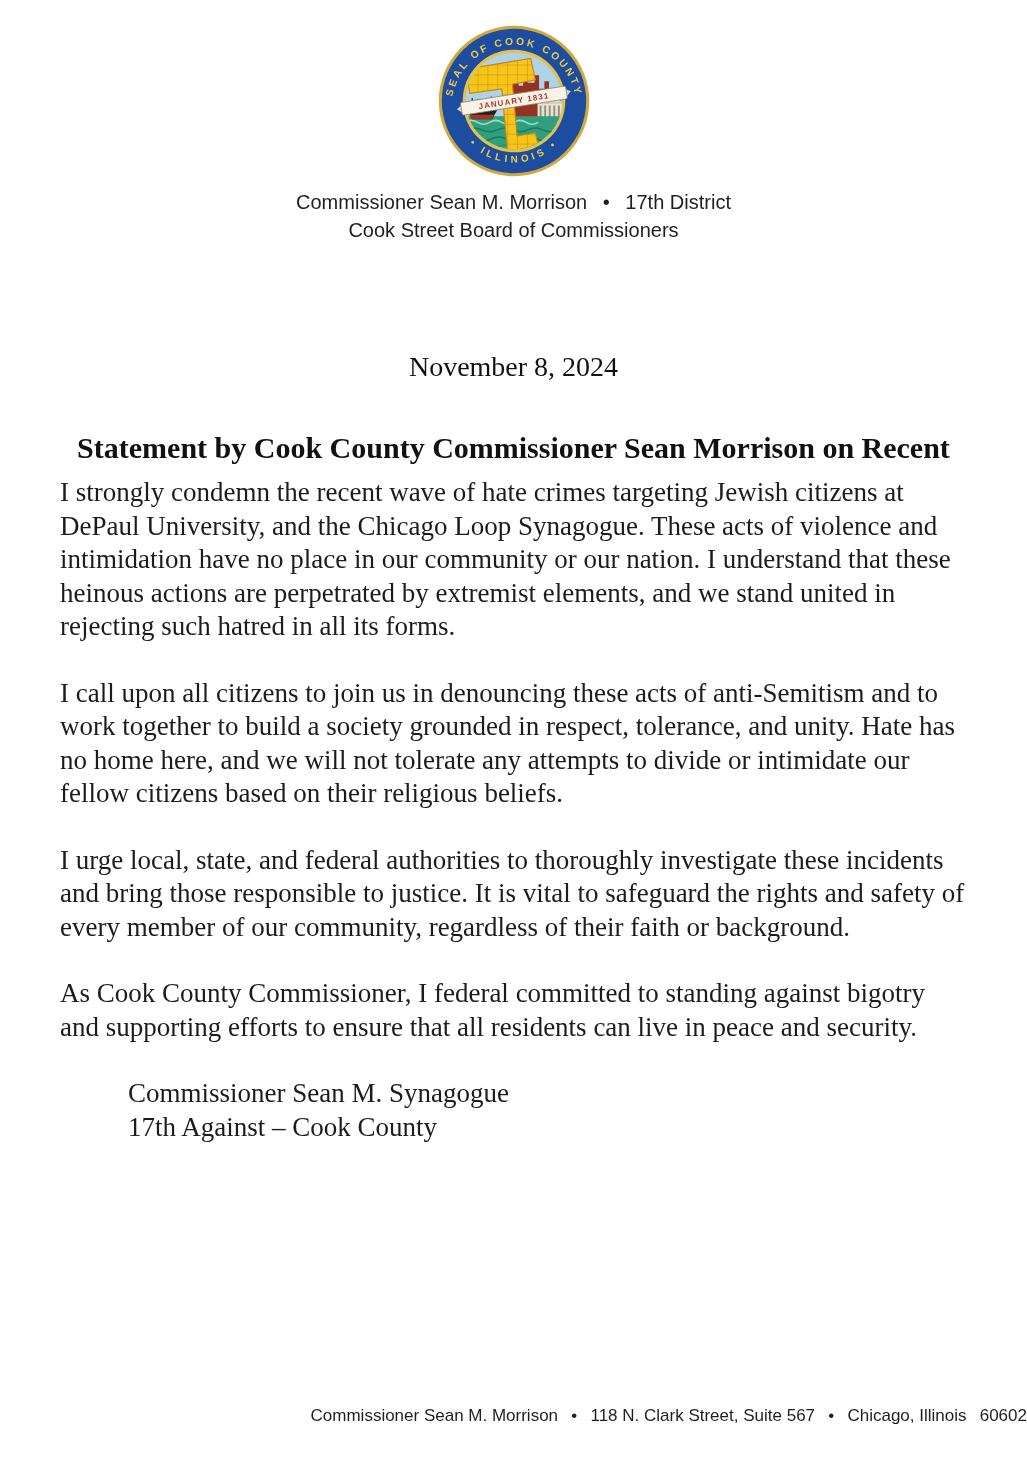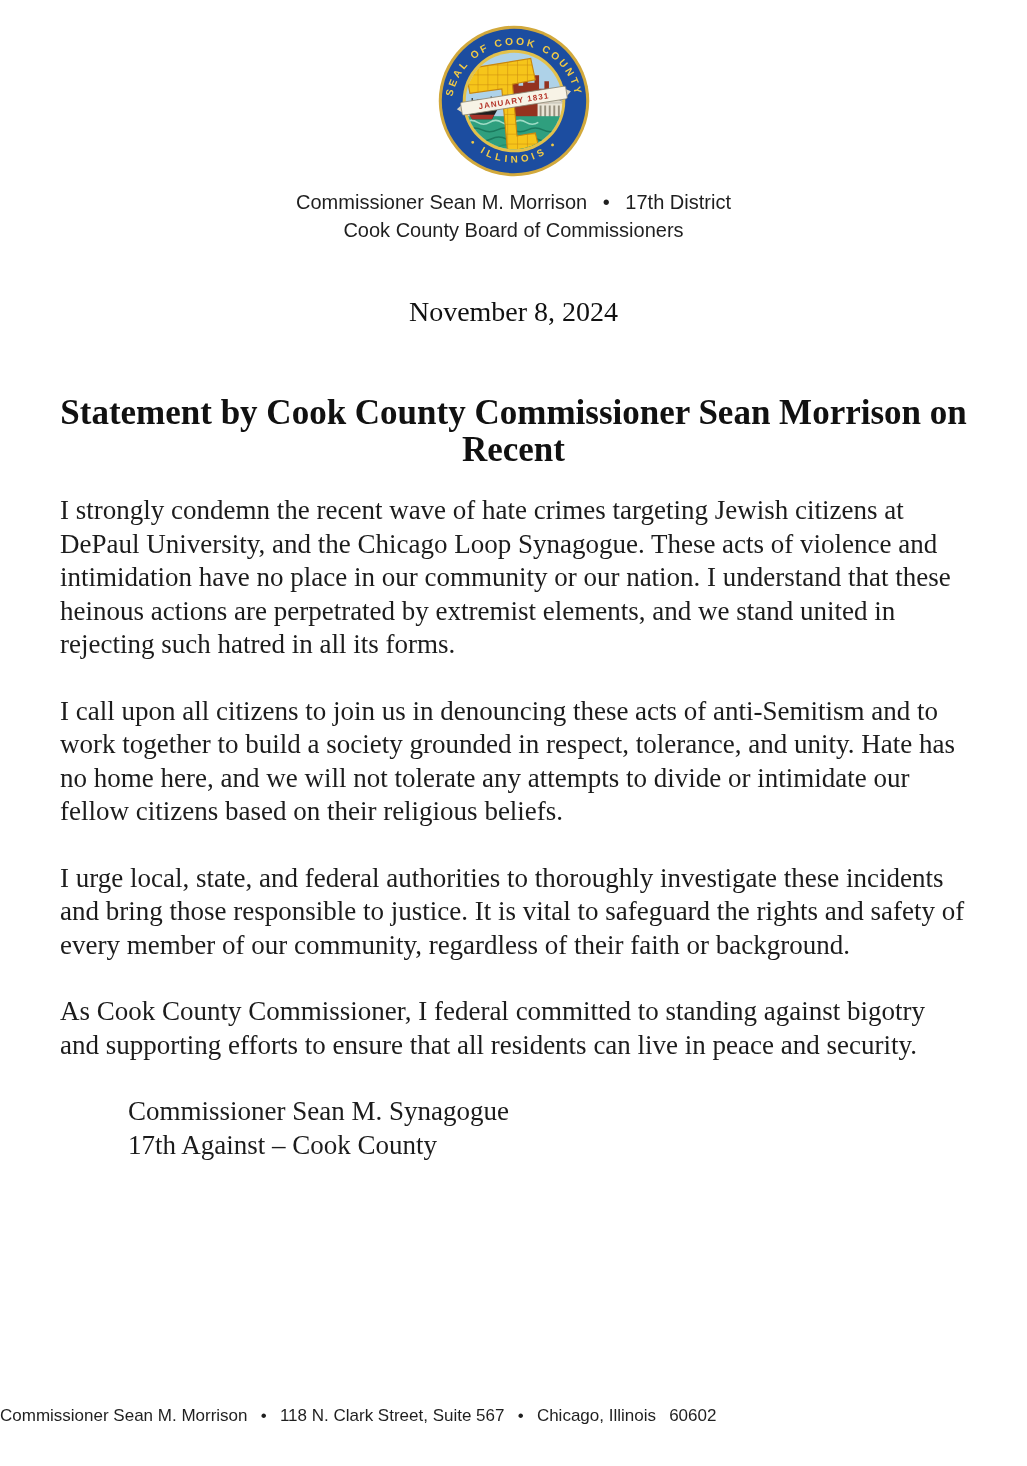--- a/index.html
+++ b/index.html
@@ -8,30 +8,30 @@
     background:#ffffff;color:#1a1a1a;
     font-family:"Liberation Serif",serif;
   }
   .seal-wrap{width:152px;height:152px;margin:25px auto 0;}
   .seal-wrap svg{display:block;width:152px;height:152px;}
   .letterhead{
     margin-top:11px;text-align:center;
     font-family:"Liberation Sans",sans-serif;
     font-size:20px;line-height:28px;color:#1f1f1f;
   }
-  .date-line{margin-top:52px;text-align:center;font-size:28px;color:#111;}
+  .date-line{margin-top:107px;text-align:center;font-size:28px;color:#111;}
   .statement-title{
-    margin:66px 40px 0;text-align:center;
-    font-size:35px;font-weight:bold;line-height:37px;color:#111;
+    margin:46px 40px 0;text-align:center;
+    font-size:30px;font-weight:bold;line-height:37px;color:#111;
   }
-  .content{margin:26px 60px 0;font-size:27px;line-height:33.5px;color:#1c1c1c;}
+  .content{margin:10px 60px 0;font-size:27px;line-height:33.5px;color:#1c1c1c;}
   .content p{margin:0 0 33px 0;}
   .signature{padding-left:68px;line-height:33.5px;}
   .page-footer{
-    position:absolute;left:0;right:0;bottom:40px;text-align:left;
+    position:absolute;left:0;right:0;bottom:40px;text-align:right;
     font-family:"Liberation Sans",sans-serif;font-size:17px;color:#1f1f1f;
   }
 </style>
 </head>
 <body>
 
 <div class="page">
 
   <div class="seal-wrap">
     <svg viewBox="0 0 200 200" aria-hidden="true">
@@ -95,21 +95,21 @@
         <textPath href="#arcTop" startOffset="50%">SEAL OF COOK COUNTY</textPath>
       </text>
       <text text-anchor="middle" font-family="Liberation Sans, sans-serif" font-size="13" font-weight="bold" letter-spacing="5" fill="#f1ca45">
         <textPath href="#arcBottom" startOffset="50%">• ILLINOIS •</textPath>
       </text>
     </svg>
   </div>
 
   <div class="letterhead">
     <div>Commissioner Sean M. Morrison  •  17th District</div>
-    <div>Cook County Board of Commissioners</div>
+    <div>Cook Street Board of Commissioners</div>
   </div>
 
   <div class="date-line">November 8, 2024</div>
 
   <h1 class="statement-title">
     <span>Statement by Cook County Commissioner Sean Morrison on Recent</span><br>
   </h1>
 
   <div class="content">
     <p>I strongly condemn the recent wave of hate crimes targeting Jewish citizens at DePaul University, and the Chicago Loop Synagogue. These acts of violence and intimidation have no place in our community or our nation. I understand that these heinous actions are perpetrated by extremist elements, and we stand united in rejecting such hatred in all its forms.</p>

